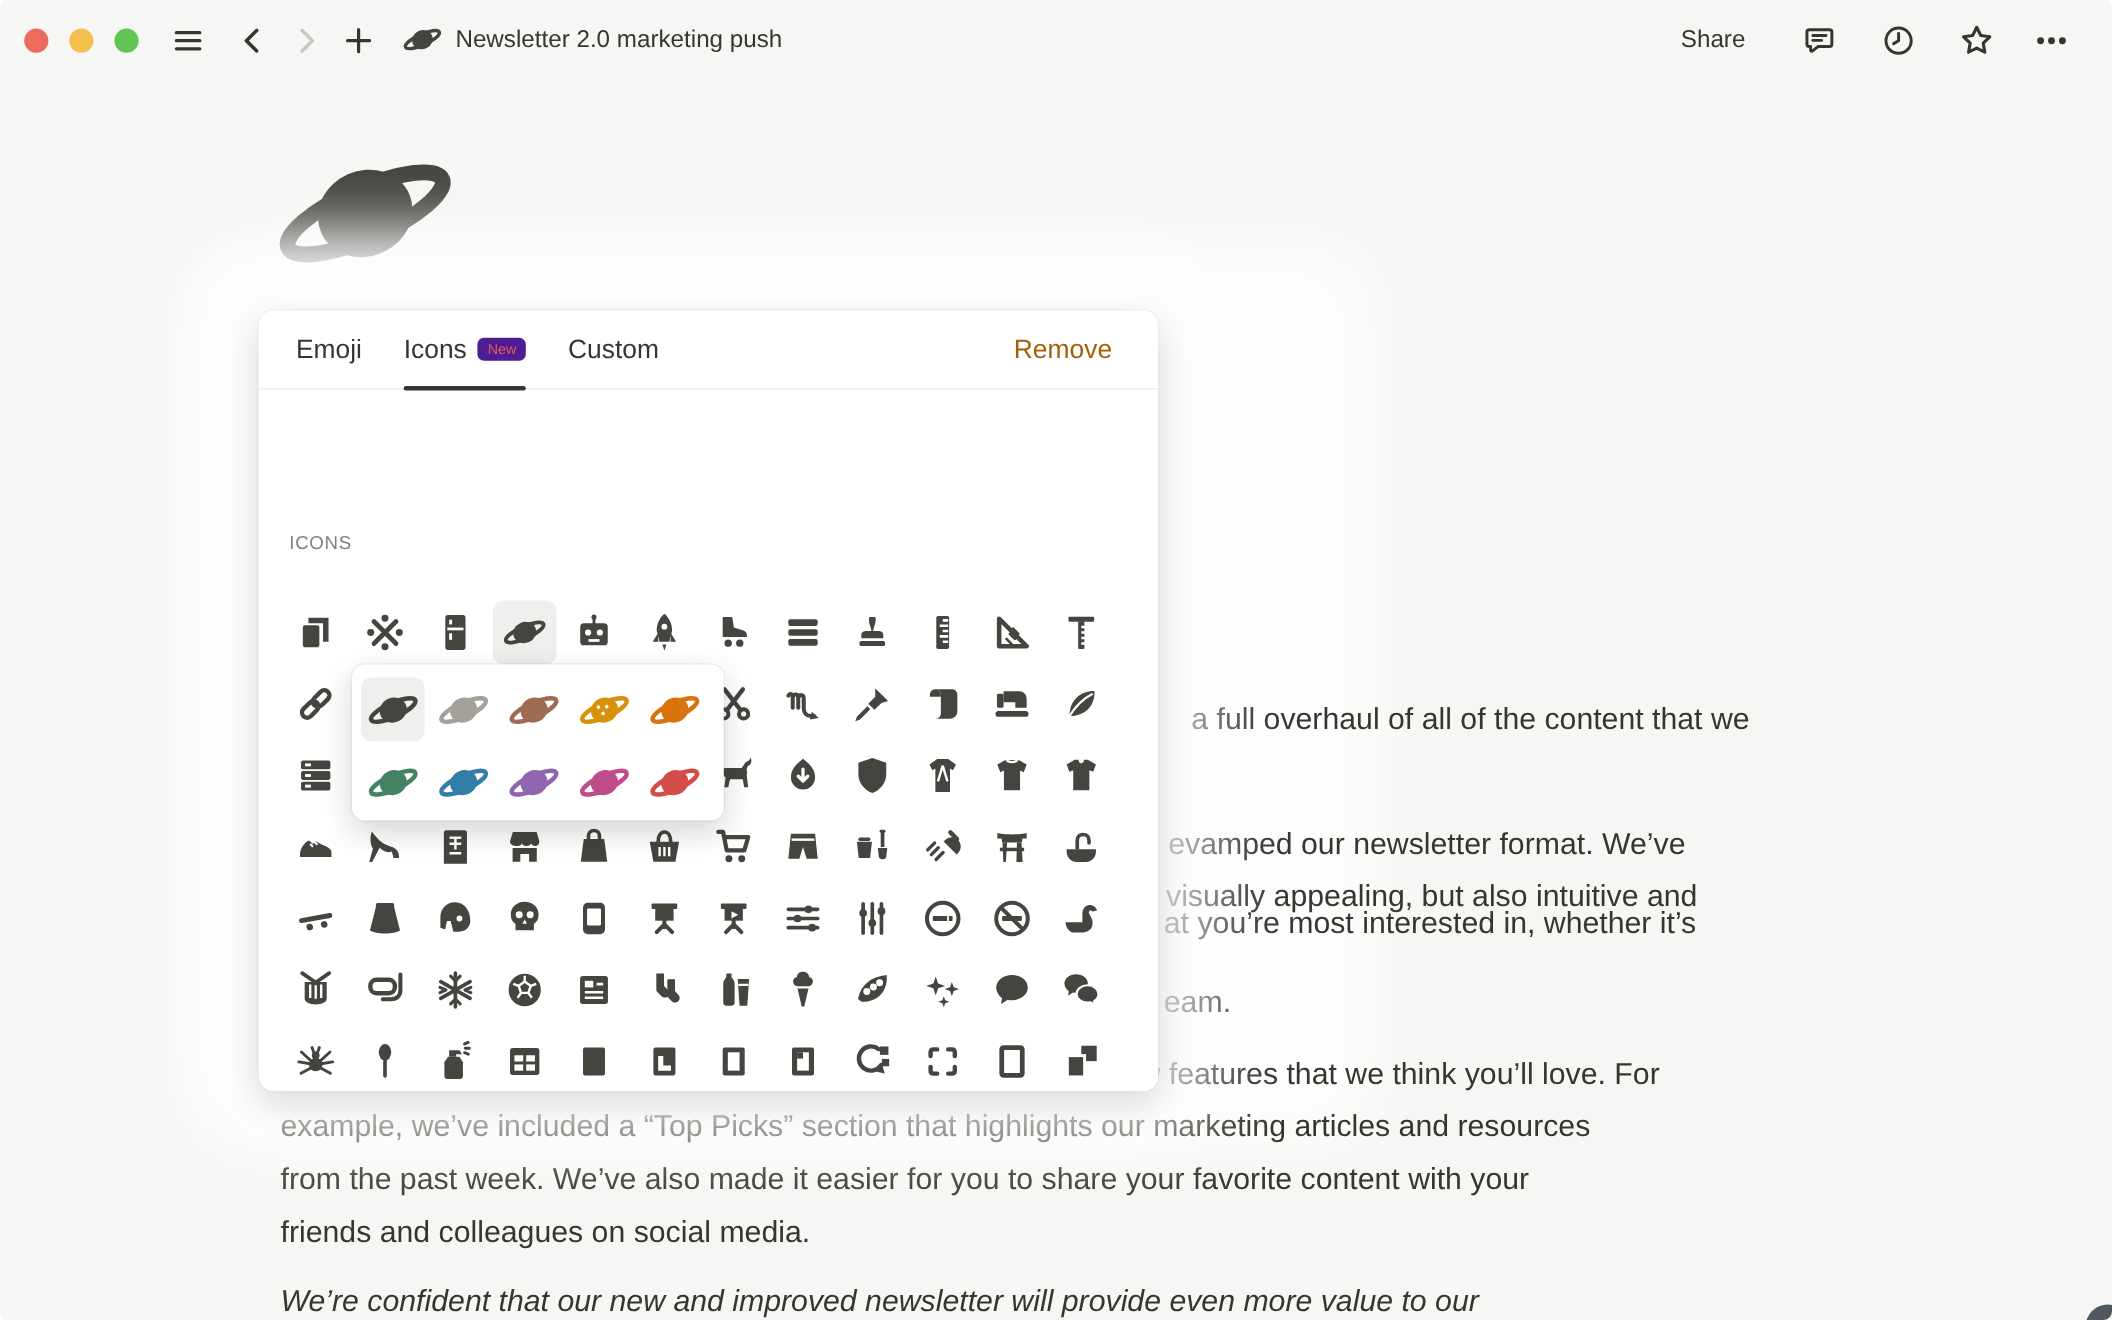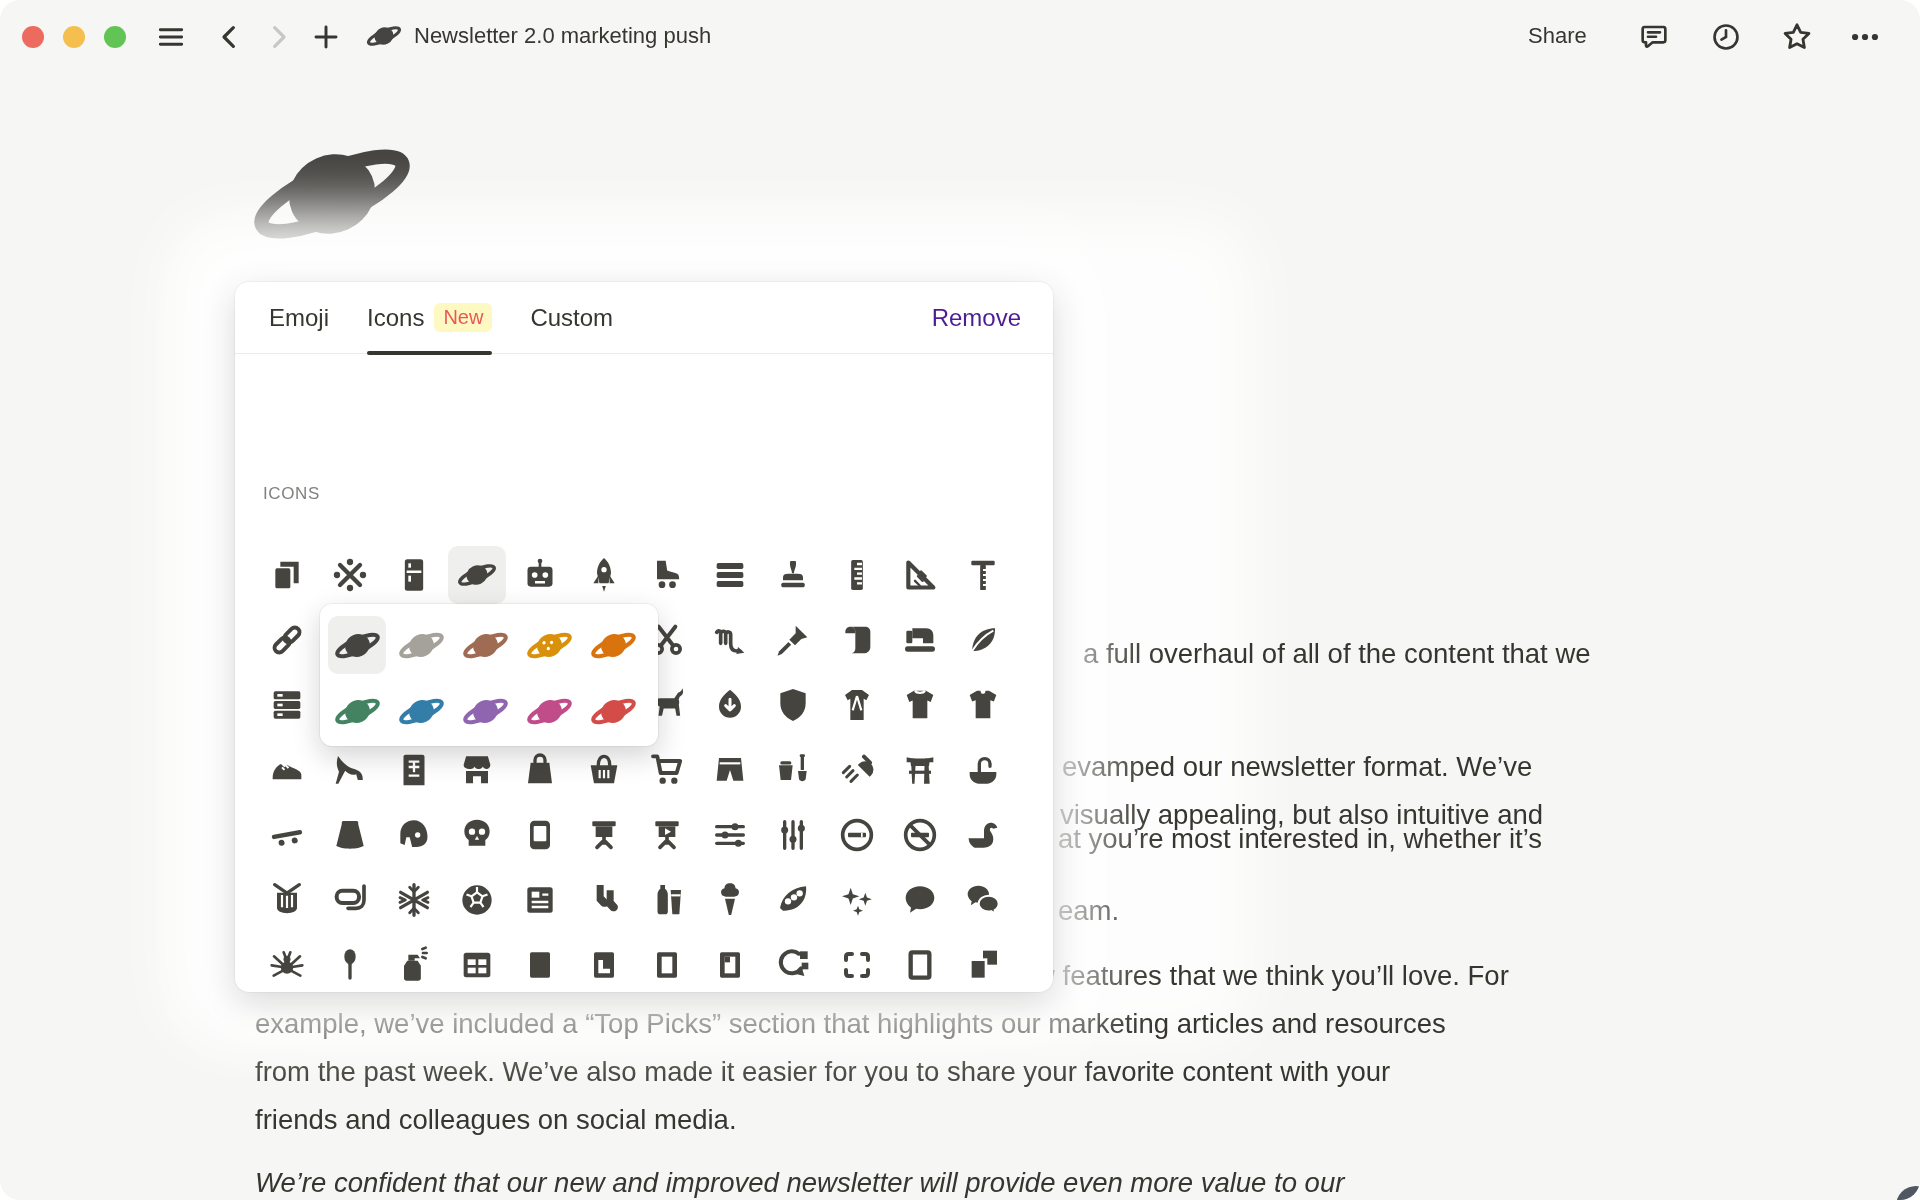--- a/index.html
+++ b/index.html
@@ -1,18 +1,18 @@
 <!DOCTYPE html>
 <html><head>
 <meta charset="utf-8">
 <style>
   html,body{margin:0;padding:0;background:#fff;}
   .stage{position:relative;width:1920px;height:1200px;background:#fff;overflow:hidden;
          font-family:"Liberation Sans",sans-serif;color:#37352f;}
-  .app{position:absolute;inset:0;background:#f6f6f4;border-radius:20px;overflow:hidden;}
+  .app{position:absolute;inset:0;background:#f6f6f4;border-radius:8px;overflow:hidden;}
 
   
   .toolbar{position:absolute;left:0;top:0;width:100%;height:70px;}
   .tl{position:absolute;top:26px;width:22px;height:22px;border-radius:50%;}
   .tl.red{left:22px;background:#ed6a5e;}
   .tl.yellow{left:63px;background:#f5bf4f;}
   .tl.green{left:104px;background:#61c454;}
   .tbicon{position:absolute;width:32px;height:32px;top:21px;color:#37352f;}
   .tbicon svg{width:100%;height:100%;}
   .title-wrap{position:absolute;left:366px;top:18px;display:flex;align-items:center;gap:12px;}
@@ -27,22 +27,22 @@
   .heading{position:absolute;left:1073px;top:356px;font-size:65px;font-weight:700;color:#34322e;letter-spacing:-.5px;}
   .bodyline{position:absolute;font-size:27.5px;color:#37352f;white-space:nowrap;}
 
   
   .popup{position:absolute;left:235px;top:282px;width:818px;height:710px;background:#fff;border-radius:14px;
          box-shadow:0 0 0 1px rgba(15,15,15,.04),0 10px 34px rgba(15,15,15,.16),0 0 70px 44px rgba(255,255,255,.85);}
   .tabs{position:absolute;left:0;top:0;width:100%;height:72px;display:flex;align-items:center;
         padding:0 30px 0 34px;box-sizing:border-box;border-bottom:1.5px solid #ebebe9;}
   .tab{font-size:24px;color:#37352f;margin-right:38px;display:flex;align-items:center;height:100%;position:relative;}
   .tab .underline{position:absolute;left:0;bottom:-1.5px;height:4px;width:100%;background:#37352f;border-radius:2px;}
-  .badge{font-size:20px;color:#eb5757;background:#fef9c3;border-radius:6px;padding:3px 9px;margin-left:10px;font-weight:500;}
-  .remove{margin-left:auto;font-size:24px;color:#4c1d95;margin-right:2px;}
+  .badge{font-size:13px;color:#eb5757;background:#4c1d95;border-radius:6px;padding:3px 9px;margin-left:10px;font-weight:500;}
+  .remove{margin-left:auto;font-size:24px;color:#a16207;margin-right:12px;}
   .filter{position:absolute;left:22px;top:96px;width:774px;height:54px;box-sizing:border-box;border:1.5px solid #dedddb;
           background:#fbfbfa;border-radius:8px;font-size:23px;padding:0 16px;color:#37352f;outline:none;
           font-family:"Liberation Sans",sans-serif;}
   .filter::placeholder{color:#a9a8a4;}
   .section-label{position:absolute;left:28px;top:202px;font-size:17px;font-weight:500;color:#82807c;letter-spacing:.6px;}
   .cell{position:absolute;width:58px;height:58px;display:flex;align-items:center;justify-content:center;border-radius:10px;}
   .cell.selected{background:#efefed;}
   .cell svg{width:40px;height:40px;}
 
   

